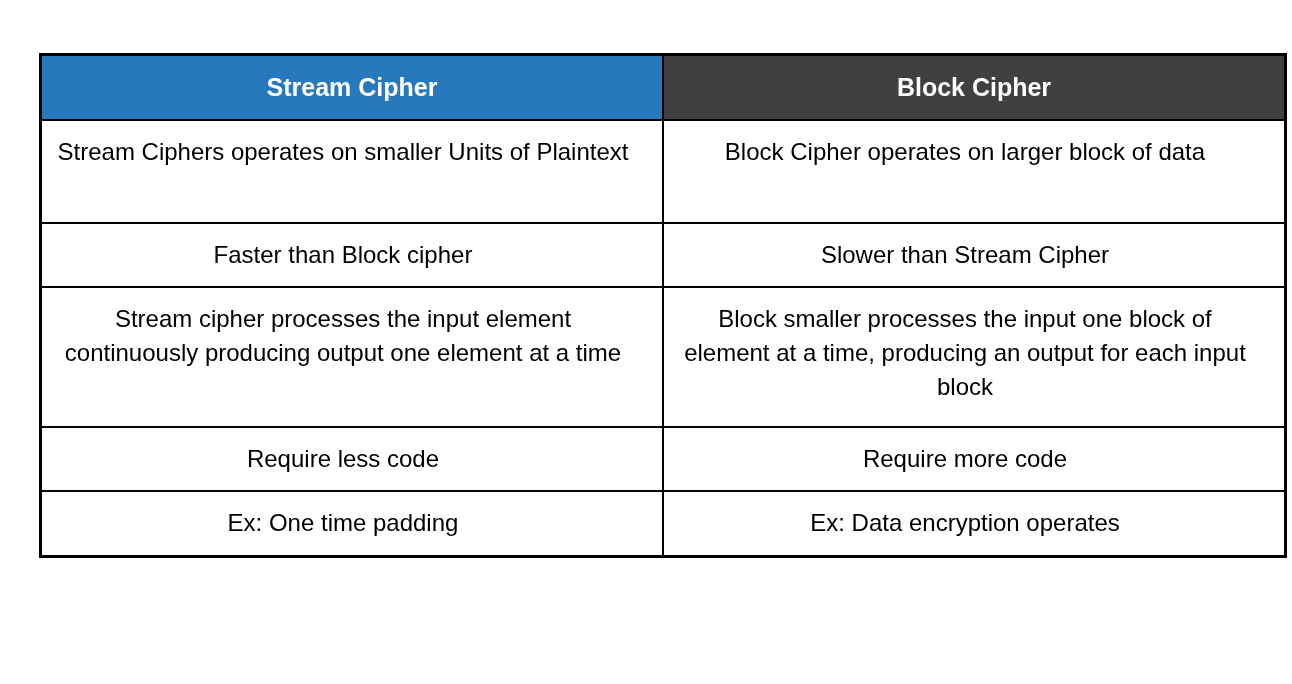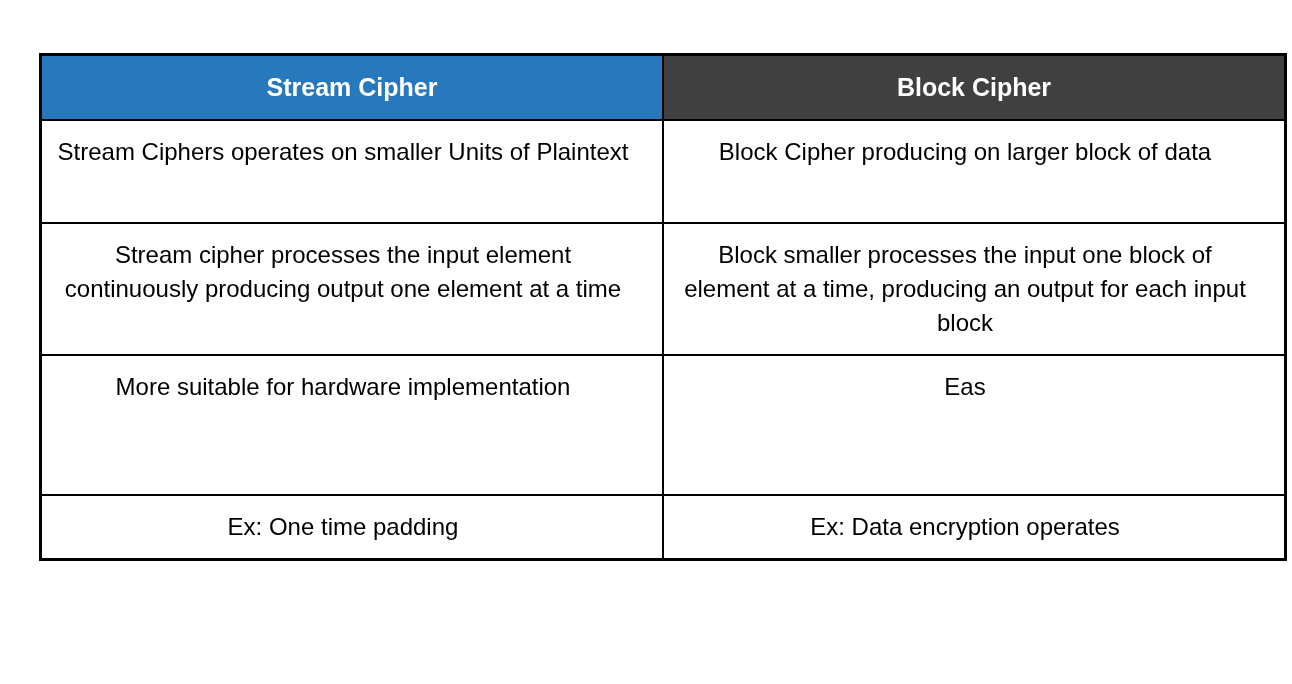--- a/index.html
+++ b/index.html
@@ -65,29 +65,33 @@
     </colgroup>
     <thead>
       <tr>
         <th style="background-color: rgb(40, 120, 188);">Stream Cipher</th>
         <th style="background-color: #404040;">Block Cipher</th>
       </tr>
     </thead>
     <tbody>
       <tr>
         <td>Stream Ciphers operates on smaller Units of Plaintext</td>
-        <td>Block Cipher producing on larger block of data</td>
+        <td>Block Cipher operates on larger block of data</td>
+      </tr>
+      <tr>
+        <td>Faster than Block cipher</td>
+        <td>Slower than Stream Cipher</td>
       </tr>
       <tr>
         <td>Stream cipher processes the input element continuously producing output one element at a time</td>
         <td>Block smaller processes the input one block of element at a time, producing an output for each input block</td>
       </tr>
       <tr>
-        <td>More suitable for hardware implementation</td>
-        <td>Eas</td>
+        <td>Require less code</td>
+        <td>Require more code</td>
       </tr>
       <tr>
         <td>Ex: One time padding</td>
         <td>Ex: Data encryption operates</td>
       </tr>
     </tbody>
   </table>
 </div>
 
 </body></html>

